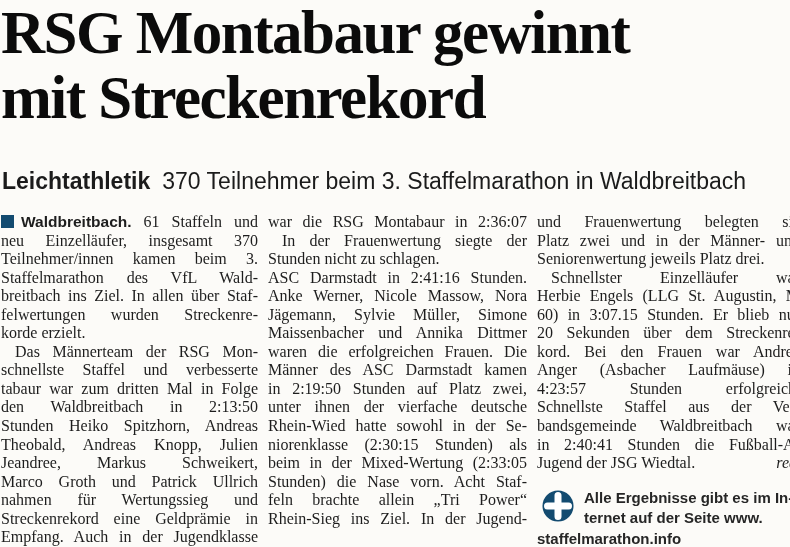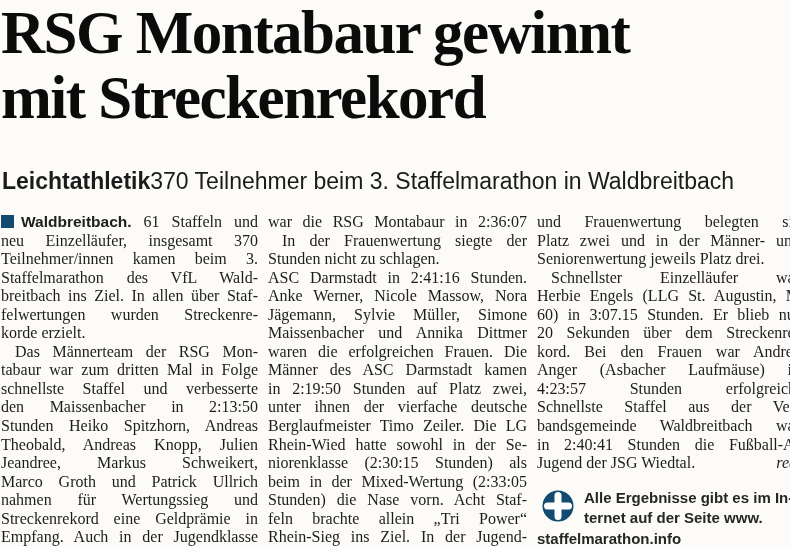--- a/index.html
+++ b/index.html
@@ -12,21 +12,21 @@
     position:absolute; left:1px; top:0;
     font-family:"Liberation Serif", serif; font-weight:bold;
     font-size:61px; line-height:65px; letter-spacing:-1.5px;
     color:#0b0b0b; white-space:nowrap;
   }
   .kicker {
     position:absolute; left:2px; top:166px;
     font-family:"Liberation Sans", sans-serif;
     font-size:23px; line-height:30px; color:#1b1b1b; white-space:nowrap;
   }
-  .kicker .klabel { font-weight:bold; margin-right:0; }
+  .kicker .klabel { font-weight:bold; margin-right:12px; }
   .col {
     position:absolute; top:213px;
     font-size:16px; line-height:18.55px; color:#1d1d1d;
   }
   .col-1 { left:1px;   width:257px; }
   .col-2 { left:268px; width:259px; }
   .col-3 { left:537px; width:263px; }
   .bline { text-align:justify; text-align-last:justify; }
   .bline.final { text-align-last:left; }
   .bline.indent { text-indent:14px; }
@@ -65,44 +65,43 @@
 
   <div class="col col-1 colbody">
       <div class="bline"><span class="sq"></span><span class="leadword">Waldbreitbach.</span> 61 Staffeln und</div>
       <div class="bline">neu Einzelläufer, insgesamt 370</div>
       <div class="bline">Teilnehmer/innen kamen beim 3.</div>
       <div class="bline">Staffelmarathon des VfL Wald-</div>
       <div class="bline">breitbach ins Ziel. In allen über Staf-</div>
       <div class="bline">felwertungen wurden Streckenre-</div>
       <div class="bline final">korde erzielt.</div>
       <div class="bline indent">Das Männerteam der RSG Mon-</div>
+      <div class="bline">schnellste Staffel und verbesserte</div>
       <div class="bline">tabaur war zum dritten Mal in Folge</div>
-      <div class="bline">schnellste Staffel und verbesserte</div>
-      <div class="bline">den Maissenbacher in 2:13:50</div>
+      <div class="bline">den Waldbreitbach in 2:13:50</div>
       <div class="bline">Stunden Heiko Spitzhorn, Andreas</div>
       <div class="bline">Theobald, Andreas Knopp, Julien</div>
       <div class="bline">Jeandree, Markus Schweikert,</div>
       <div class="bline">Marco Groth und Patrick Ullrich</div>
       <div class="bline">nahmen für Wertungssieg und</div>
       <div class="bline">Streckenrekord eine Geldprämie in</div>
       <div class="bline">Empfang. Auch in der Jugendklasse</div>
     </div>
   <div class="col col-2 colbody">
       <div class="bline">war die RSG Montabaur in 2:36:07</div>
       <div class="bline indent">In der Frauenwertung siegte der</div>
       <div class="bline final">Stunden nicht zu schlagen.</div>
       <div class="bline">ASC Darmstadt in 2:41:16 Stunden.</div>
       <div class="bline">Anke Werner, Nicole Massow, Nora</div>
       <div class="bline">Jägemann, Sylvie Müller, Simone</div>
       <div class="bline">Maissenbacher und Annika Dittmer</div>
       <div class="bline">waren die erfolgreichen Frauen. Die</div>
       <div class="bline">Männer des ASC Darmstadt kamen</div>
       <div class="bline">in 2:19:50 Stunden auf Platz zwei,</div>
       <div class="bline">unter ihnen der vierfache deutsche</div>
-      <div class="bline">Berglaufmeister Timo Zeiler. Die LG</div>
       <div class="bline">Rhein-Wied hatte sowohl in der Se-</div>
       <div class="bline">niorenklasse (2:30:15 Stunden) als</div>
       <div class="bline">beim in der Mixed-Wertung (2:33:05</div>
       <div class="bline">Stunden) die Nase vorn. Acht Staf-</div>
       <div class="bline">feln brachte allein „Tri Power“</div>
       <div class="bline">Rhein-Sieg ins Ziel. In der Jugend-</div>
     </div>
 
   <div class="col col-3">
     <div class="colbody">

